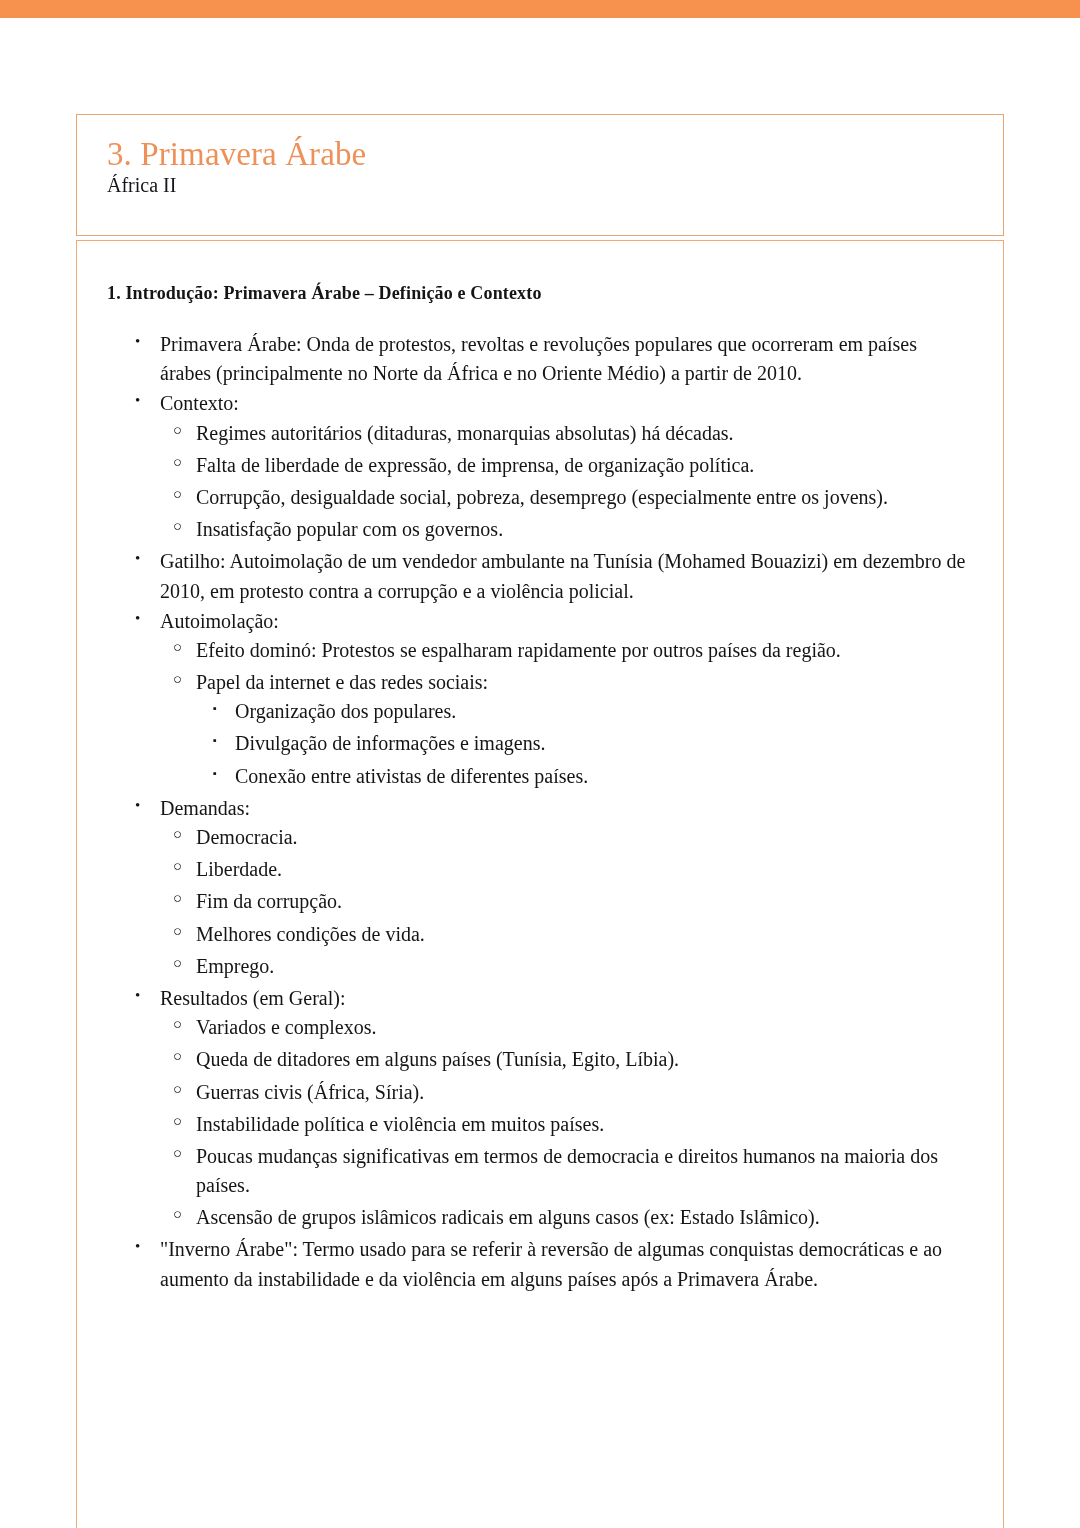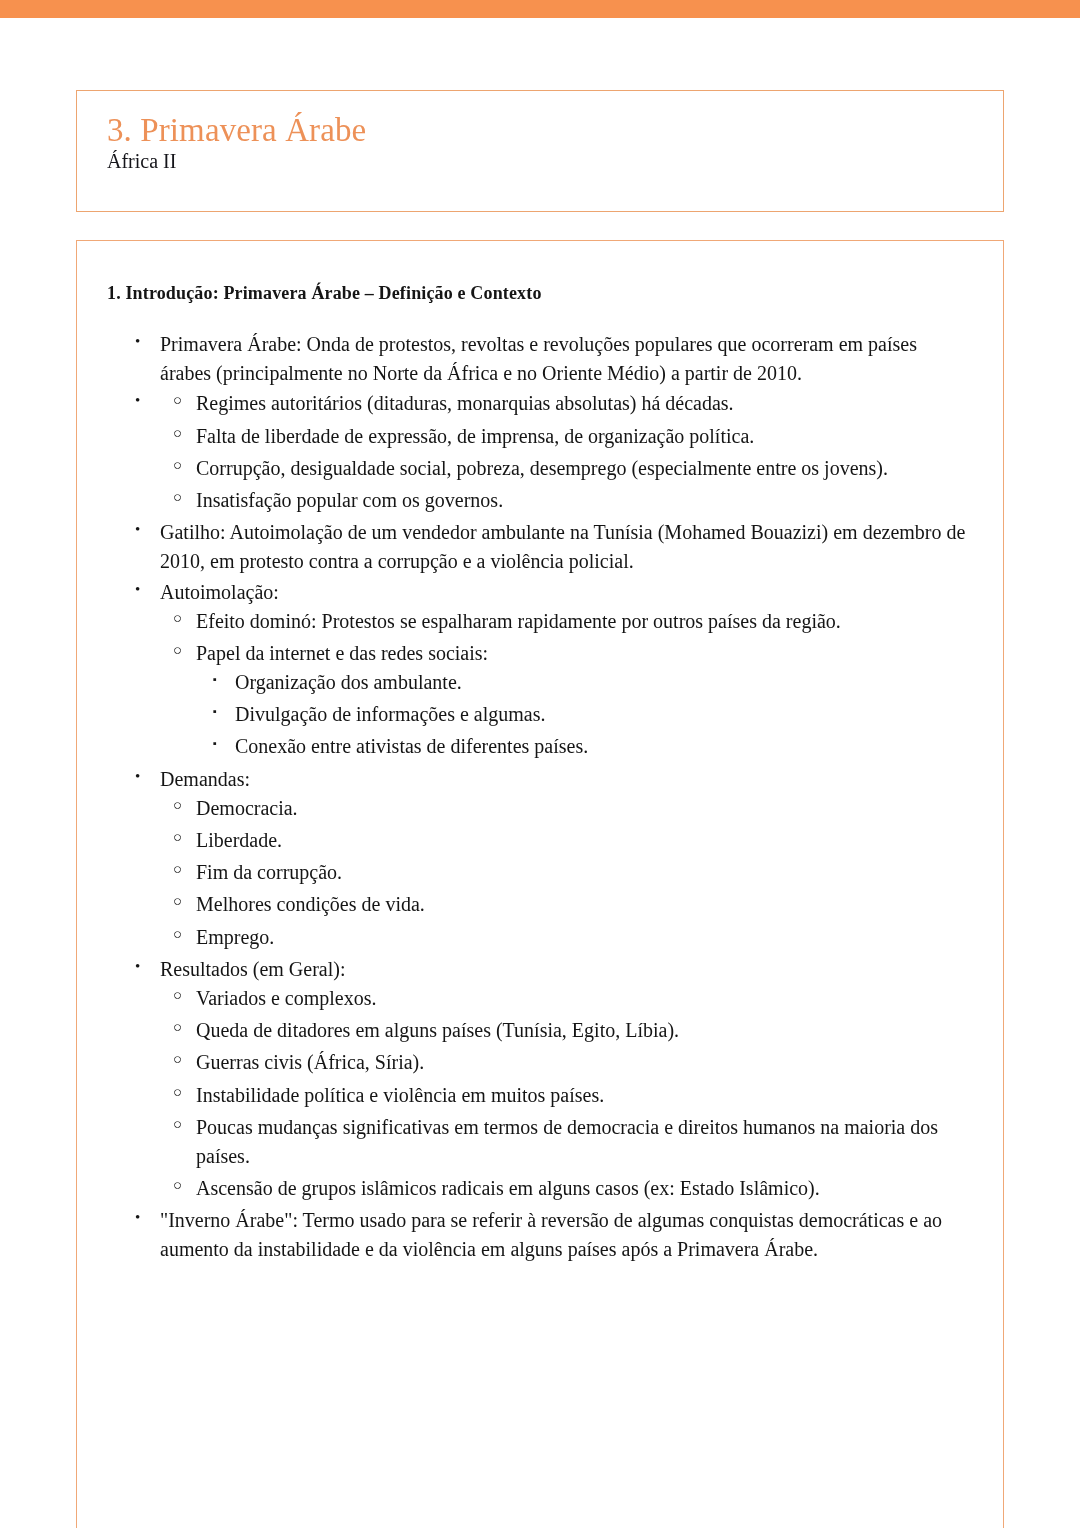--- a/index.html
+++ b/index.html
@@ -33,21 +33,21 @@
     top: 18px; left: 0;
     width: 1080px;
     height: 1510px;
     background: #ffffff;
   }
 
   
   .title-box {
     position: absolute;
     left: 76px;
-    top: 72px;
+    top: 96px;
     width: 928px;
     height: 122px;
     border: 1.5px solid #eda570;
     background: #ffffff;
     padding: 22px 0 0 30px;
   }
   .doc-title {
     font-size: 33px;
     line-height: 1.05;
     font-weight: normal;
@@ -139,20 +139,21 @@
   <div class="content-box">
     <div class="section-heading">1. Introdução: Primavera Árabe – Definição e Contexto</div>
     <div id="outline-root">
         <ul class="lv1">
           <li>
             <span class="mk">•</span>
             <span class="txt">Primavera Árabe: Onda de protestos, revoltas e revoluções populares que ocorreram em países árabes (principalmente no Norte da África e no Oriente Médio) a partir de 2010.</span>
           </li>
           <li>
             <span class="mk">•</span>
+            <span class="txt">Contexto:</span>
             <ul class="lv2">
               <li>
                 <span class="mk">○</span>
                 <span class="txt">Regimes autoritários (ditaduras, monarquias absolutas) há décadas.</span>
               </li>
               <li>
                 <span class="mk">○</span>
                 <span class="txt">Falta de liberdade de expressão, de imprensa, de organização política.</span>
               </li>
               <li>
@@ -176,25 +177,25 @@
               <li>
                 <span class="mk">○</span>
                 <span class="txt">Efeito dominó: Protestos se espalharam rapidamente por outros países da região.</span>
               </li>
               <li>
                 <span class="mk">○</span>
                 <span class="txt">Papel da internet e das redes sociais:</span>
                 <ul class="lv3">
                   <li>
                     <span class="mk">▪</span>
-                    <span class="txt">Organização dos ambulante.</span>
+                    <span class="txt">Organização dos populares.</span>
                   </li>
                   <li>
                     <span class="mk">▪</span>
-                    <span class="txt">Divulgação de informações e algumas.</span>
+                    <span class="txt">Divulgação de informações e imagens.</span>
                   </li>
                   <li>
                     <span class="mk">▪</span>
                     <span class="txt">Conexão entre ativistas de diferentes países.</span>
                   </li>
                 </ul>
               </li>
             </ul>
           </li>
           <li>

